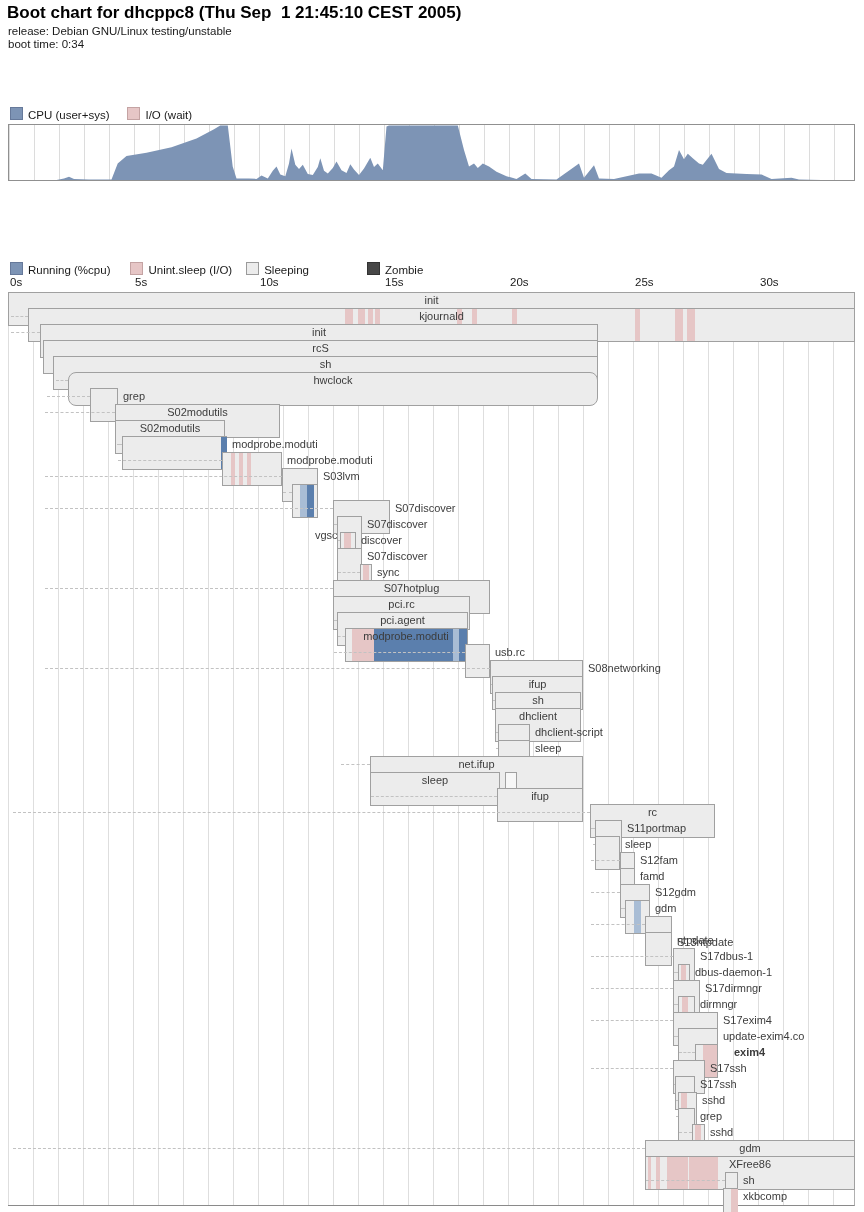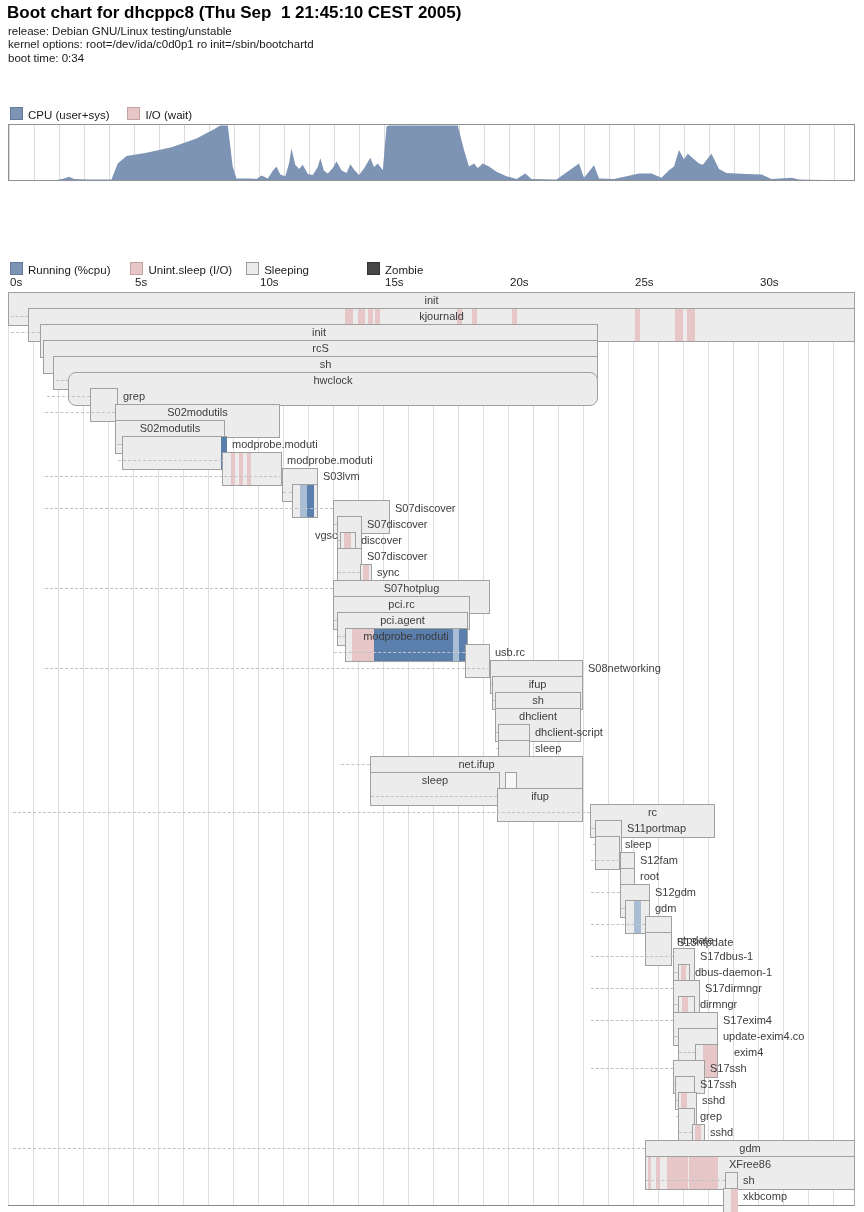--- a/index.html
+++ b/index.html
@@ -22,21 +22,21 @@
   .blabel{font-size:11px;color:#3c3c3c;line-height:15px;white-space:nowrap;}
   .blabel.inside{position:absolute;left:0;right:0;top:0;text-align:center;}
   .rlabel{position:absolute;height:17px;line-height:17px;font-size:11px;color:#3c3c3c;white-space:nowrap;}
   .leader{position:absolute;height:0;border-top:1px dashed #c2c2c2;}
 </style>
 </head>
 <body>
 
 <div class="page">
   <div class="title">Boot chart for dhcppc8 (Thu Sep  1 21:45:10 CEST 2005)</div>
-  <div class="info" id="info"><div>release: Debian GNU/Linux testing/unstable</div><div>kernel options: root=/dev/ida/c0d0p1 ro init=/sbin/bootchartd</div><div>boot time: 0:34</div></div>
+  <div class="info" id="info"><div>release: Debian GNU/Linux testing/unstable</div><div>boot time: 0:34</div></div>
   <div class="legend" id="cpu-legend" style="left:10px;top:107px;"><span class="litem" style="margin-left: 0px;"><span class="sq" style="background: rgb(125, 148, 181); border-color: rgb(102, 121, 154);"></span><span>CPU (user+sys)</span></span><span class="litem" style="margin-left: 18px;"><span class="sq" style="background: rgb(230, 198, 198); border-color: rgb(196, 163, 163);"></span><span>I/O (wait)</span></span></div>
   <div class="cpu-chart" id="cpu-chart">
     <svg id="cpu-svg" width="845" height="55" viewBox="0 0 845 55">
       <polygon id="cpu-poly" points="0,55 0.0,55.0 47.5,55.0 55.0,53.4 60.0,51.7 65.0,53.9 80.0,54.5 102.5,54.5 108.7,38.6 117.5,31.0 137.5,27.7 162.5,22.3 187.5,13.6 205.0,4.3 211.2,0.5 218.8,0.5 223.7,41.4 227.5,53.4 240.0,53.4 247.5,53.9 252.5,50.6 258.8,53.4 263.8,45.7 267.5,41.4 271.3,49.5 276.3,51.2 280.0,38.6 282.5,23.4 286.3,39.7 290.0,44.1 293.8,39.7 298.8,49.0 303.8,50.1 308.8,41.9 311.3,33.2 315.0,45.7 318.8,48.5 323.8,43.0 327.5,36.5 332.5,45.2 337.5,47.9 341.3,39.2 345.0,44.6 350.0,50.1 355.0,43.6 361.3,32.7 365.0,41.9 368.8,38.6 373.8,45.2 377.5,1.6 380.0,0.5 448.8,0.5 455.0,25.0 460.0,41.4 465.0,38.6 468.8,43.0 473.8,38.6 480.0,41.4 487.5,46.8 497.5,51.2 507.5,53.9 516.3,48.5 522.5,53.9 547.5,54.5 570.0,38.6 575.0,52.8 585.0,40.3 590.0,53.4 605.0,53.9 630.0,48.5 642.5,48.5 652.5,52.8 660.0,45.2 665.0,41.4 670.0,25.0 675.0,34.3 678.8,28.8 683.8,33.2 690.0,38.6 693.8,39.7 702.5,28.8 710.0,44.1 717.5,47.9 737.5,49.0 752.5,49.5 762.5,53.9 782.5,52.8 790.0,54.5 812.5,55.0 847.0,55.0 845,55" fill="#7d94b5"></polygon>
     </svg>
   </div>
   <div class="legend" id="proc-legend" style="left:10px;top:262px;"><span class="litem" style="margin-left: 0px;"><span class="sq" style="background: rgb(125, 148, 181); border-color: rgb(102, 121, 154);"></span><span>Running (%cpu)</span></span><span class="litem" style="margin-left: 20px;"><span class="sq" style="background: rgb(230, 198, 198); border-color: rgb(196, 163, 163);"></span><span>Unint.sleep (I/O)</span></span><span class="litem" style="margin-left: 14px;"><span class="sq" style="background: rgb(236, 236, 236); border-color: rgb(154, 154, 154);"></span><span>Sleeping</span></span><span class="litem" style="margin-left: 58px;"><span class="sq" style="background: rgb(71, 71, 71); border-color: rgb(51, 51, 51);"></span><span>Zombie</span></span></div>
   <div class="gantt" id="gantt">
       <div class="bar" style="left: 0px; width: 847px; top: 0px;">
         <div class="blabel inside">init</div>
@@ -178,21 +178,21 @@
       </div>
       <div class="leader" style="left: 583px; width: 4px; top: 536px;"></div>
       <div class="rlabel" style="left: 619px; top: 528px;">S11portmap</div>
       <div class="bar" style="left: 587px; width: 27px; top: 528px;"></div>
       <div class="leader" style="left: 585px; width: 2px; top: 552px;"></div>
       <div class="rlabel" style="left: 617px; top: 544px;">sleep</div>
       <div class="bar" style="left: 587px; width: 25px; top: 544px;"></div>
       <div class="leader" style="left: 583px; width: 29px; top: 568px;"></div>
       <div class="rlabel" style="left: 632px; top: 560px;">S12fam</div>
       <div class="bar" style="left: 612px; width: 15px; top: 560px;"></div>
-      <div class="rlabel" style="left: 632px; top: 576px;">root</div>
+      <div class="rlabel" style="left: 632px; top: 576px;">famd</div>
       <div class="bar" style="left: 612px; width: 15px; top: 576px;"></div>
       <div class="leader" style="left: 583px; width: 29px; top: 600px;"></div>
       <div class="rlabel" style="left: 647px; top: 592px;">S12gdm</div>
       <div class="bar" style="left: 612px; width: 30px; top: 592px;"></div>
       <div class="leader" style="left: 613px; width: 4px; top: 616px;"></div>
       <div class="rlabel" style="left: 647px; top: 608px;">gdm</div>
       <div class="bar" style="left: 617px; width: 25px; top: 608px;">
         <div class="seg" style="left: 8px; width: 7px; background: rgb(169, 189, 213);"></div>
       </div>
       <div class="leader" style="left: 583px; width: 54px; top: 632px;"></div>
@@ -216,21 +216,21 @@
       <div class="bar" style="left: 670px; width: 17px; top: 704px;">
         <div class="seg" style="left: 3px; width: 6px; background: rgb(230, 198, 198);"></div>
       </div>
       <div class="leader" style="left: 583px; width: 82px; top: 728px;"></div>
       <div class="rlabel" style="left: 715px; top: 720px;">S17exim4</div>
       <div class="bar" style="left: 665px; width: 45px; top: 720px;"></div>
       <div class="leader" style="left: 666px; width: 4px; top: 744px;"></div>
       <div class="rlabel" style="left: 715px; top: 736px;">update-exim4.co</div>
       <div class="bar" style="left: 670px; width: 40px; top: 736px;"></div>
       <div class="leader" style="left: 671px; width: 16px; top: 760px;"></div>
-      <div class="rlabel" style="left: 726px; top: 752px;">exim4</div>
+      <div class="rlabel" style="left: 726px; top: 752px; font-weight: bold;">exim4</div>
       <div class="bar" style="left: 687px; width: 23px; top: 752px;">
         <div class="seg" style="left: 7px; width: 14px; background: rgb(230, 198, 198);"></div>
       </div>
       <div class="leader" style="left: 583px; width: 82px; top: 776px;"></div>
       <div class="rlabel" style="left: 702px; top: 768px;">S17ssh</div>
       <div class="bar" style="left: 665px; width: 32px; top: 768px;"></div>
       <div class="leader" style="left: 666px; width: 1px; top: 792px;"></div>
       <div class="rlabel" style="left: 692px; top: 784px;">S17ssh</div>
       <div class="bar" style="left: 667px; width: 20px; top: 784px;"></div>
       <div class="leader" style="left: 668px; width: 2px; top: 808px;"></div>

